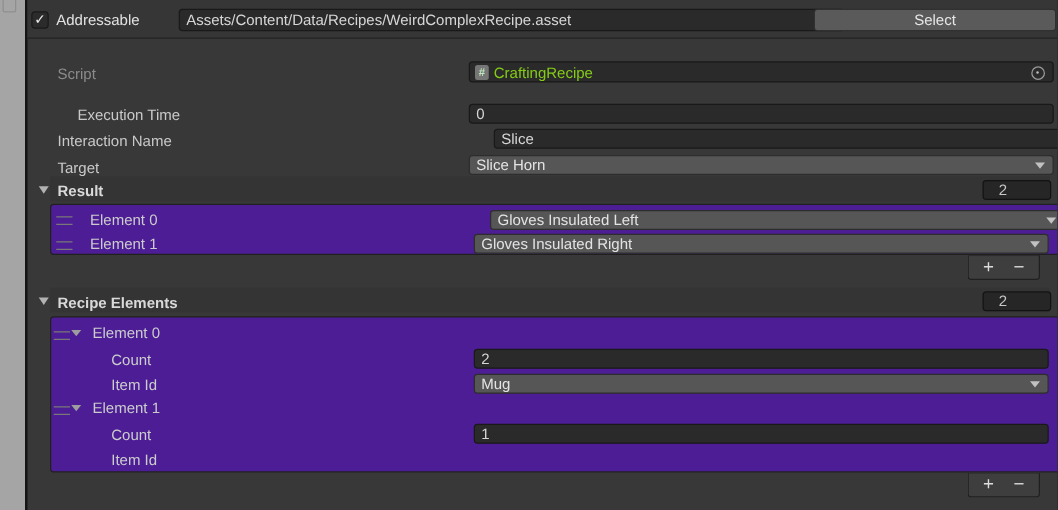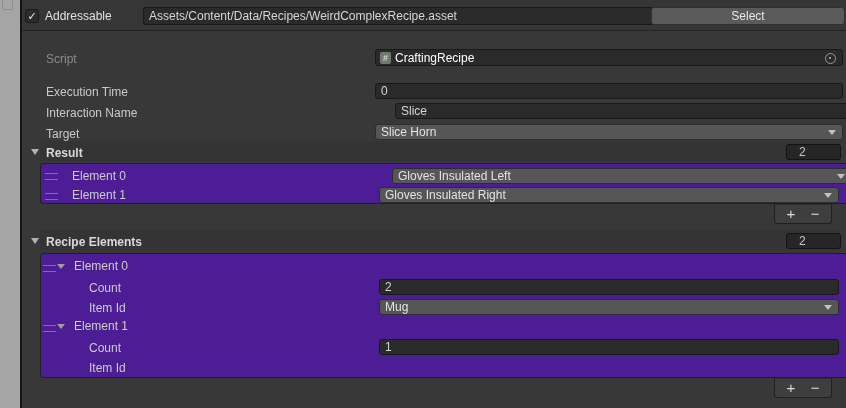--- a/index.html
+++ b/index.html
@@ -16,21 +16,21 @@
   .addr-label{position:absolute;left:23px;top:9px;color:#e2e2e2;}
   .tf{background:#2a2a2a;border:1px solid #191919;border-radius:3px;color:#d6d6d6;
     font-family:"Liberation Sans",sans-serif;font-size:12px;padding:0 5px;box-sizing:border-box;outline:none;}
   .addr-path{position:absolute;left:93px;top:7px;width:533px;height:18px;margin-left:28px;}
   .select-btn{position:absolute;left:629px;top:7px;width:194px;height:18px;background:#5a5a5a;border:1px solid #303030;border-radius:3px;color:#e6e6e6;font-family:"Liberation Sans",sans-serif;font-size:12px;cursor:pointer;box-sizing:border-box;}
   .lbl{position:absolute;color:#c9c9c9;white-space:nowrap;}
   .lbl.dim{color:#8b8b8b;}
   .lbl.bold{font-weight:bold;color:#d9d9d9;}
   .objfield{position:absolute;left:353px;top:49px;width:468px;height:17px;background:#2a2a2a;border:1px solid #191919;border-radius:3px;box-sizing:border-box;display:flex;align-items:center;padding:0 4px;cursor:pointer;}
   .s-icon{width:11px;height:12px;background:#767676;border-radius:2px;margin-right:4px;color:#bfe6bf;font-size:9px;font-weight:bold;line-height:12px;text-align:center;flex:none;}
-  .obj-text{color:#ffffff;}
+  .obj-text{color:#84cc16;}
   .picker{position:absolute;right:6px;top:3px;width:9px;height:9px;border:1px solid #9a9a9a;border-radius:50%;cursor:pointer;}
   .picker::after{content:"";position:absolute;left:2.5px;top:2.5px;width:2px;height:2px;background:#bdbdbd;border-radius:50%;}
   .dd{position:absolute;background:#565656;border:1px solid #2d2d2d;border-radius:3px;color:#e3e3e3;box-sizing:border-box;display:flex;align-items:center;padding:0 5px;cursor:pointer;}
   .caret{position:absolute;right:6px;top:5px;width:0;height:0;border-left:4px solid transparent;border-right:4px solid transparent;border-top:5px solid #c2c2c2;}
   .hdr-band{position:absolute;left:18px;width:800px;height:20px;background:#343434;}
   .tri{position:absolute;width:0;height:0;border-left:4px solid transparent;border-right:4px solid transparent;border-top:6px solid #b2b2b2;cursor:pointer;}
   .tri.small{border-left-width:4px;border-right-width:4px;border-top:5px solid #9d9d9d;}
   .sizefield{position:absolute;width:55px;height:16px;background:#262626;border:1px solid #131313;border-radius:3px;color:#c8c8c8;font-family:"Liberation Sans",sans-serif;font-size:12px;padding:0 5px 0 12px;box-sizing:border-box;outline:none;}
   .listbox{position:absolute;left:18px;width:836px;background:#4c1d95;border:1px solid #202020;border-radius:3px 3px 0 3px;box-sizing:border-box;}
   .handle{position:absolute;width:13px;height:5px;border-top:1px solid #787878;border-bottom:1px solid #787878;cursor:grab;}
@@ -63,21 +63,21 @@
       <button class="select-btn">Select</button>
     </div>
 
     <span class="lbl dim" style="left:24px;top:52px;">Script</span>
     <div class="objfield">
       <span class="s-icon">#</span>
       <span class="obj-text">CraftingRecipe</span>
       <span class="picker"></span>
     </div>
 
-    <span class="lbl" style="left:24px;top:85px;">Execution Time</span>
+    <span class="lbl" style="left:40px;top:85px;">Execution Time</span>
     <input class="tf" style="position: absolute; left: 353px; top: 83px; width: 468px; height: 16px;" value="0">
 
     <span class="lbl" style="left:24px;top:106px;">Interaction Name</span>
     <input class="tf" style="position: absolute; left: 353px; top: 103px; width: 468px; height: 16px; margin-left: 20px;" value="Slice">
 
     <span class="lbl" style="left:24px;top:127px;">Target</span>
     <div class="dd" style="left:353px;top:124px;width:468px;height:16px;">
       <span>Slice Horn</span>
       <span class="caret"></span>
     </div>

